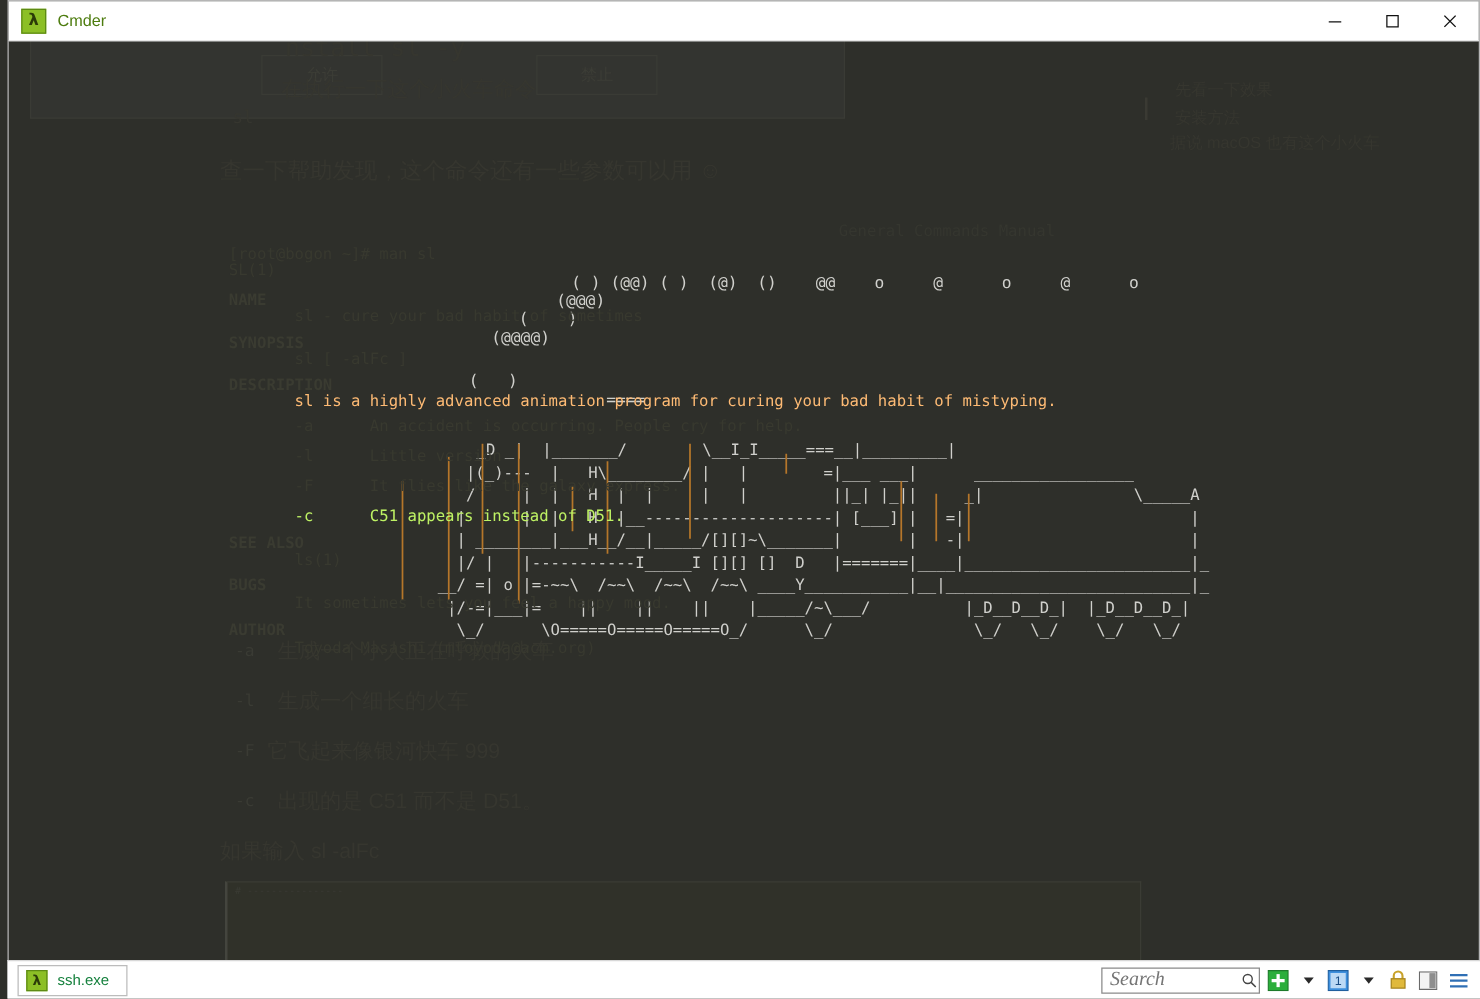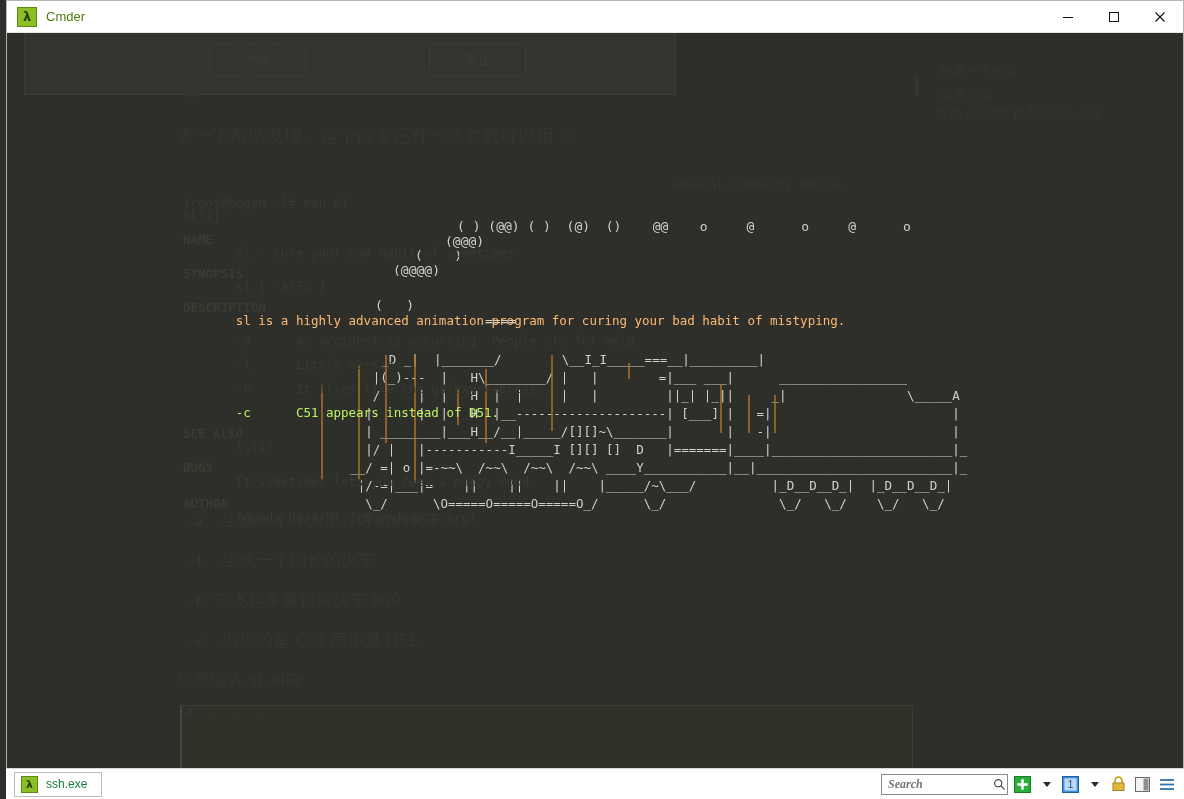--- a/index.html
+++ b/index.html
@@ -100,23 +100,22 @@
     font-family:"DejaVu Sans",sans-serif;
   }
   #tab-label{font-size:12px;color:#15803d;}
   #sb-right{margin-left:auto;display:flex;align-items:center;gap:5px;padding-right:8px;}
   #search-wrap{
     position:relative;width:125px;height:19px;border:1px solid #8a8a8a;background:#fff;
     display:flex;align-items:center;
   }
   #search-input{
     border:0;outline:0;width:102px;height:17px;margin-left:4px;
-    font-family:"Liberation Serif",serif;font-style:italic;font-size:12px;color:#555;
+    font-family:"Liberation Serif",serif;font-style:italic;font-size:16px;color:#555;
     background:transparent;
-    font-weight:bold;
   }
   .sb-icon{width:19px;height:19px;display:flex;align-items:center;justify-content:center;}
   .caret{width:0;height:0;border-left:4px solid transparent;border-right:4px solid transparent;border-top:5px solid #2a2a2a;}
   .sb-btn{display:flex;align-items:center;gap:2px;}
 </style>
 </head>
 <body>
 
 <div id="bg">
 

